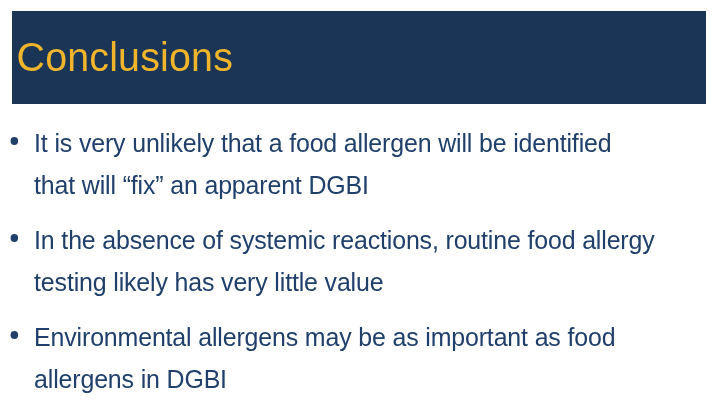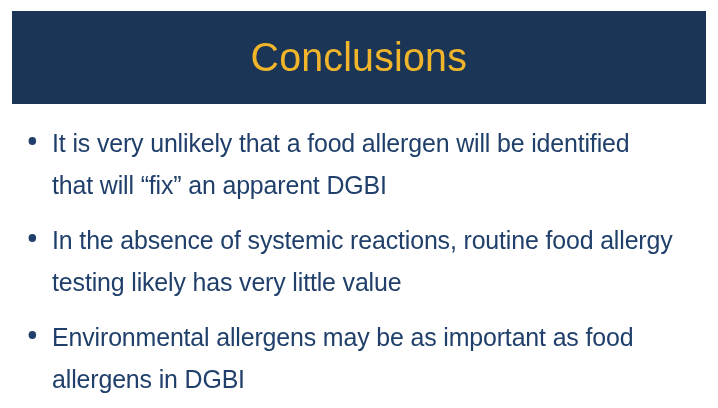--- a/index.html
+++ b/index.html
@@ -21,37 +21,36 @@
   }
   .title-band {
     position: absolute;
     left: 12px;
     top: 11px;
     width: 694px;
     height: 93px;
     background: #1b3557;
     display: flex;
     align-items: center;
-    justify-content: center;
     box-sizing: border-box;
   }
   .title-text {
     color: #f0b52b;
     font-family: "Liberation Sans", sans-serif;
     font-size: 41px;
     font-weight: 400;
     letter-spacing: 0.2px;
     line-height: 1;
     white-space: nowrap;
     transform: scaleX(0.96);
     transform-origin: center;
   }
   .body-area {
     position: absolute;
-    left: 22px;
+    left: 4px;
     top: 122px;
     width: 694px;
     height: 280px;
   }
   .bullet-list {
     list-style: none;
     margin: 0;
     padding: 0;
   }
   .bullet-item {

